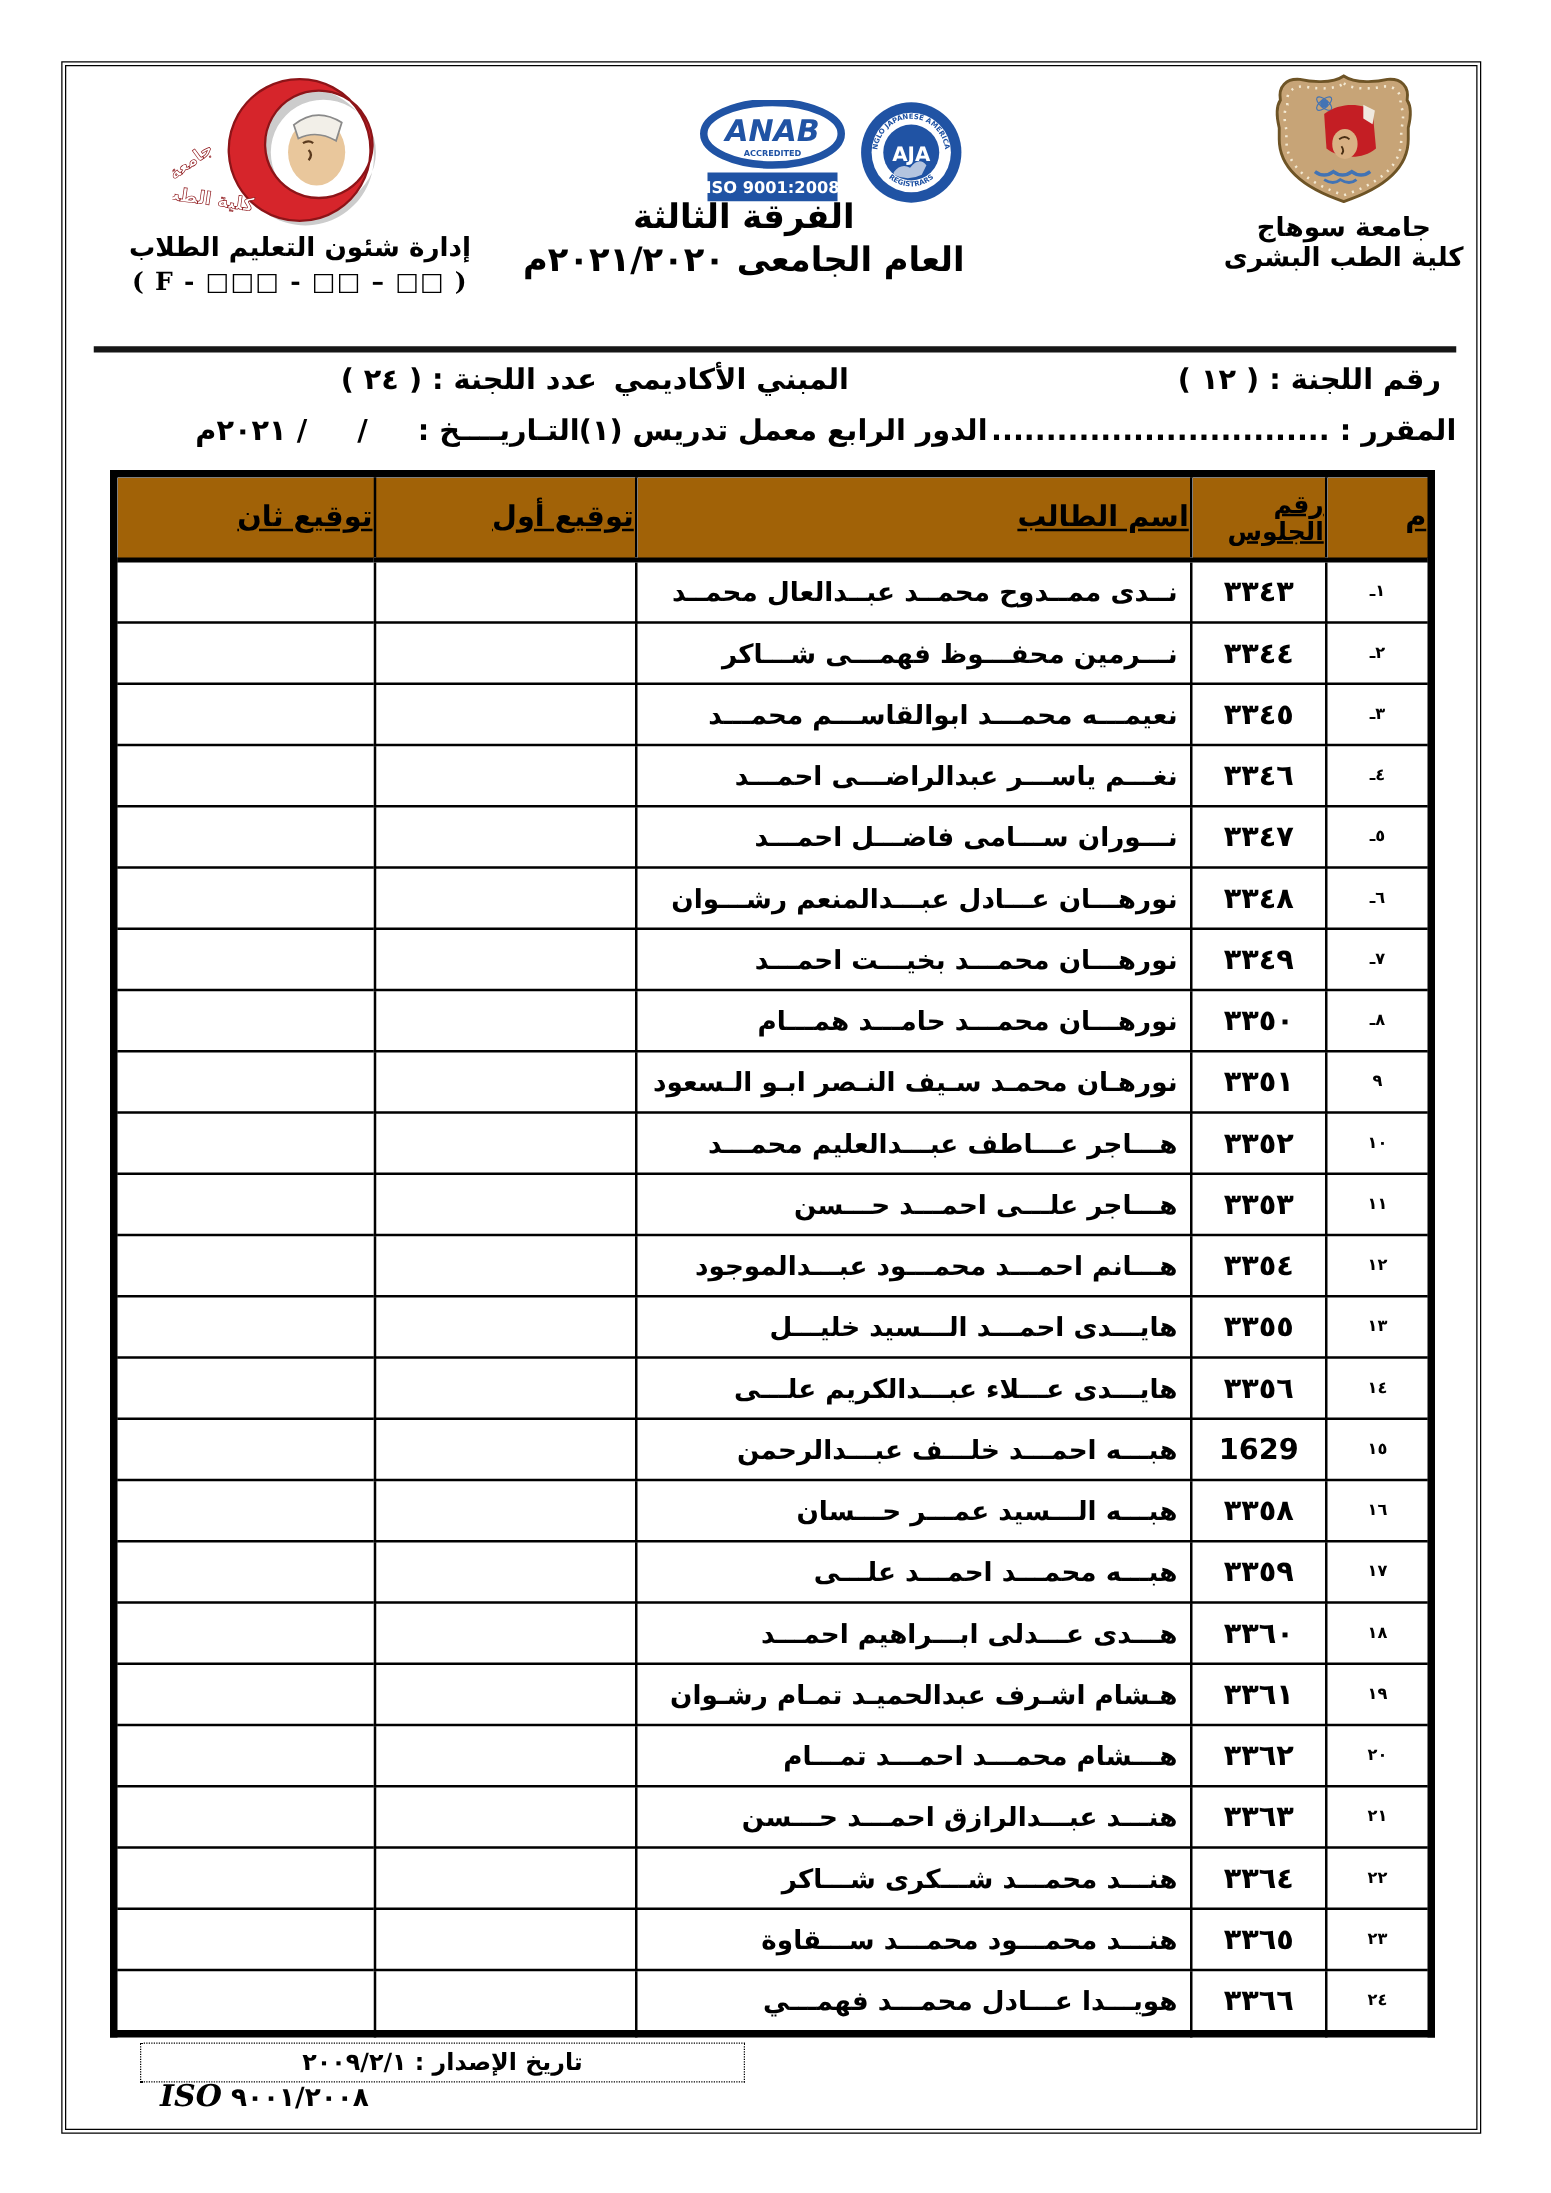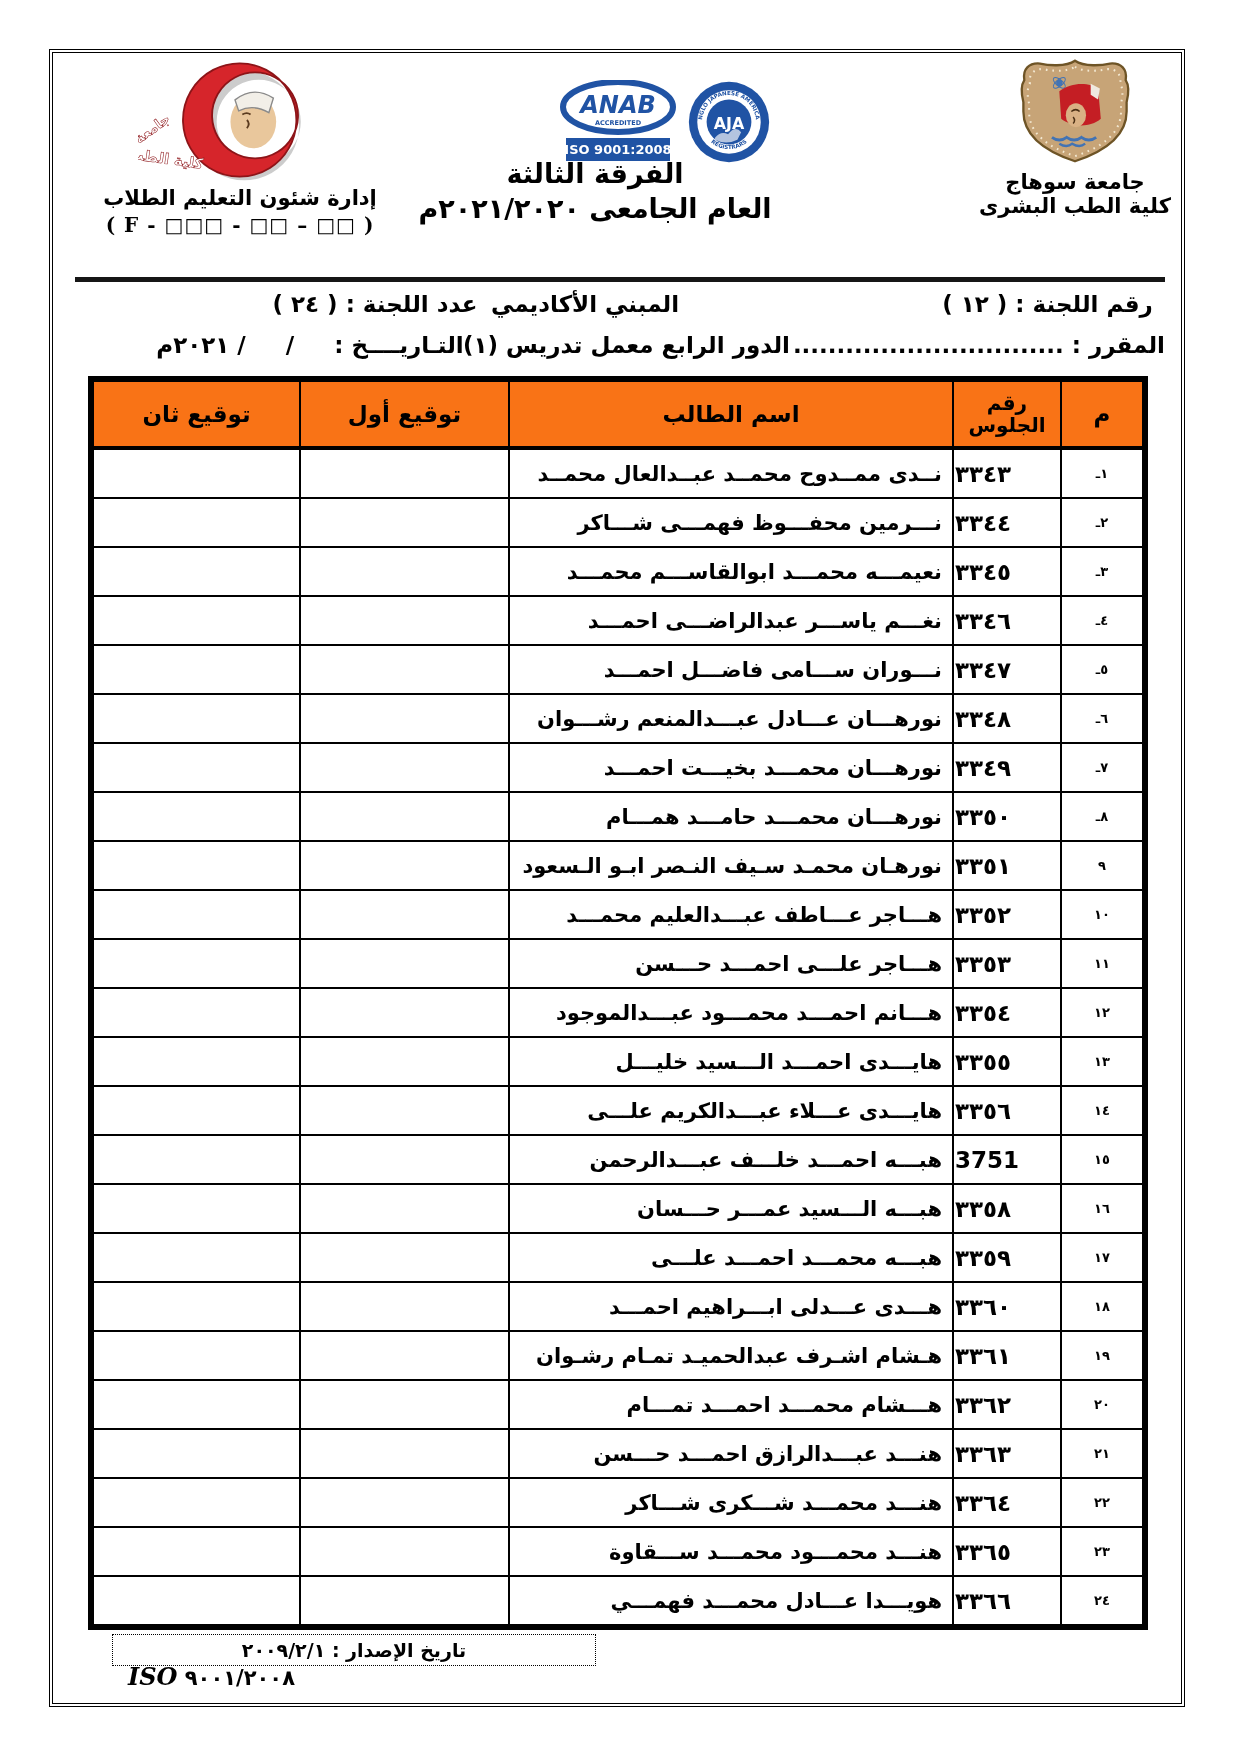--- a/index.html
+++ b/index.html
@@ -39,29 +39,29 @@
   .i-location{left:480px;top:332px;width:310px;text-align:center;}
   .i-date{left:135px;top:332px;width:350px;text-align:center;}
   
   .roster{
     position:absolute;left:88px;top:376px;
     border-collapse:collapse;table-layout:fixed;direction:rtl;
     border:6px solid #000;background:#fff;
   }
   .roster th,.roster td{border:2px solid #000;overflow:hidden;}
   .roster th{
-    background:#f97316;height:62px;font-size:23px;
-    border-bottom:4px solid #000;text-align:center;
+    background:#a16207;height:62px;font-size:23px;
+    border-bottom:4px solid #000;text-align:right;text-decoration:underline;
   }
   .roster th.h-seat{font-size:20px;line-height:1.1;}
   .w-no{width:84px;}  .w-seat{width:108px;}  .w-name{width:444px;}
   .w-sig1{width:209px;} .w-sig2{width:209px;}
   .roster td{height:45px;}
   .c-no{text-align:center;font-size:13px;}
-  .c-seat{text-align:left;font-size:23px;}
+  .c-seat{text-align:center;font-size:23px;}
   .c-name{text-align:right;padding:0 10px;font-size:21px;}
   .c-sig{background:#fff;}
   
   .issue-box{
     position:absolute;height:30px;border:1px dotted #000;
     font-size:19px;line-height:30px;text-align:center;
   }
   .issue-no{left:598px;top:1634px;width:556px;}
   .issue-date{left:112px;top:1634px;width:482px;}
   .iso-line{
@@ -261,21 +261,21 @@
         </tr>
         <tr>
           <td class="c-no">١٤</td>
           <td class="c-seat">٣٣٥٦</td>
           <td class="c-name">هايـــدى عـــلاء عبـــدالكريم علـــى</td>
           <td class="c-sig"></td>
           <td class="c-sig"></td>
         </tr>
         <tr>
           <td class="c-no">١٥</td>
-          <td class="c-seat">3751</td>
+          <td class="c-seat">1629</td>
           <td class="c-name">هبـــه احمـــد خلـــف عبـــدالرحمن</td>
           <td class="c-sig"></td>
           <td class="c-sig"></td>
         </tr>
         <tr>
           <td class="c-no">١٦</td>
           <td class="c-seat">٣٣٥٨</td>
           <td class="c-name">هبـــه الـــسيد عمـــر حـــسان</td>
           <td class="c-sig"></td>
           <td class="c-sig"></td>

